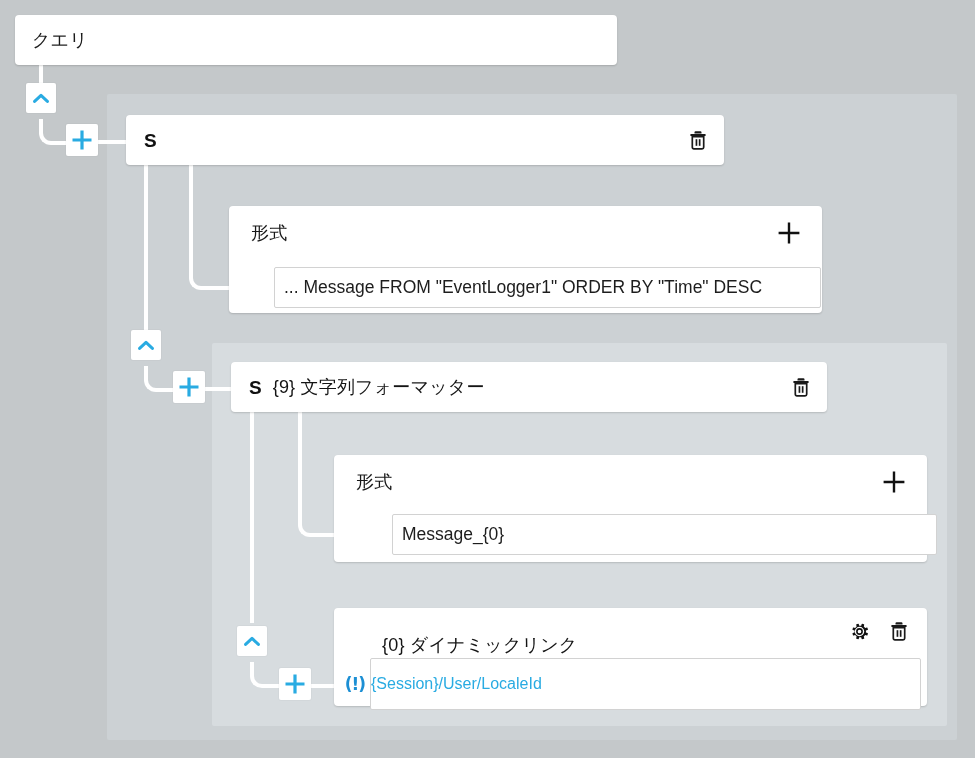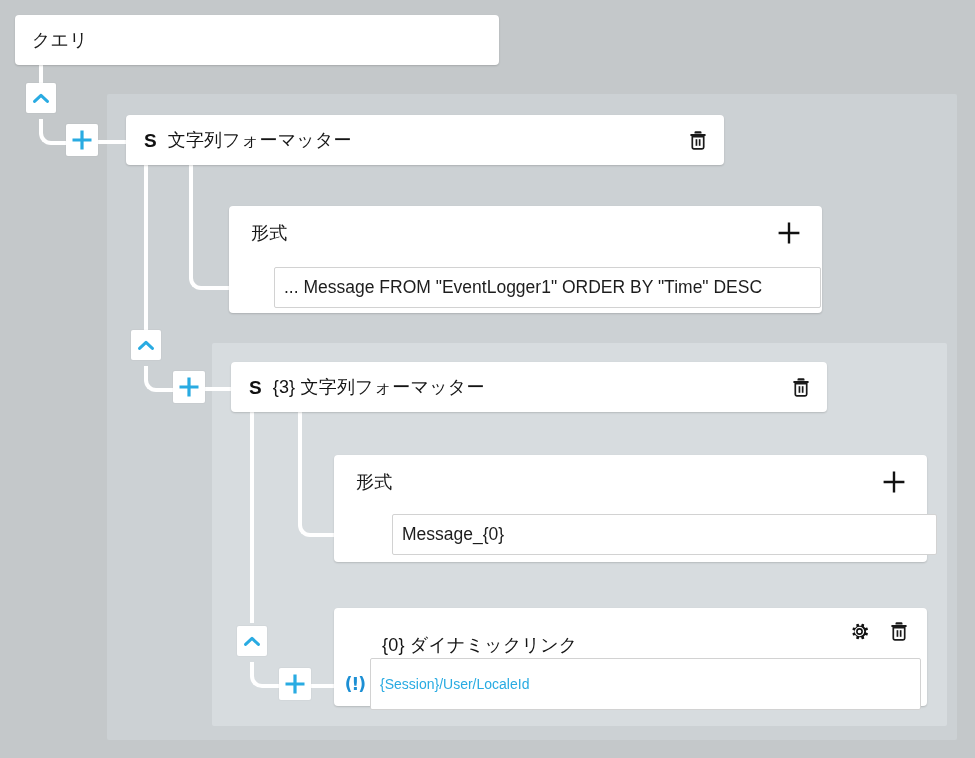--- a/index.html
+++ b/index.html
@@ -156,22 +156,21 @@
     font-family: "DejaVu Sans", sans-serif;
   }
   .dyn-input {
     flex: 1;
     height: 52px;
     background: #fff;
     border: 1px solid #d2d2d2;
     border-radius: 2px;
     display: flex;
     align-items: center;
-    padding-left: 9px;
-    font-size: 14px;
+    font-size: 16px;
     color: #29abe2;
     white-space: nowrap;
     overflow: hidden;
   }
 
   
   .conn {
     position: absolute;
     background: #ffffff;
   }
@@ -261,27 +260,26 @@
       <path d="M1.6 8.4 L8 2.4 L14.4 8.4" fill="none" stroke="#29abe2" stroke-width="3" stroke-linecap="round" stroke-linejoin="round"></path>
     </svg>
   </div>
 
   <div class="sq-btn plus" style="left:279px; top:668px;">
     <svg width="22" height="22" viewBox="0 0 22 22">
       <path d="M11 1.5 V20.5 M1.5 11 H20.5" stroke="#29abe2" stroke-width="3.2" stroke-linecap="butt"></path>
     </svg>
   </div>
 
-  <div class="card query-box" style="left:15px; top:15px; width:484px; height:50px;">
+  <div class="card query-box" style="left:15px; top:15px; width:602px; height:50px;">
     <span class="query-text">クエリ</span>
   </div>
 
   <div class="card node-header" style="left:126px; top:115px; width:598px; height:50px;">
     <span class="node-badge">S</span>
-    <span class="node-title">文字列フォーマッター</span>
     <span class="node-actions">
       <span class="icon-btn">
         <svg width="18" height="20" viewBox="0 0 18 20">
           <path d="M6.6 1.2 h4.8 a1.1 1.1 0 0 1 1.1 1.1 v1.1 h-7 v-1.1 a1.1 1.1 0 0 1 1.1 -1.1 z" fill="#1a1a1a"></path>
           <rect x="1.4" y="3.9" width="15.2" height="2.1" rx="0.6" fill="#1a1a1a"></rect>
           <path d="M3.3 6.6 h11.4 v10.6 a1.6 1.6 0 0 1 -1.6 1.6 h-8.2 a1.6 1.6 0 0 1 -1.6 -1.6 z" fill="none" stroke="#1a1a1a" stroke-width="1.7"></path>
           <rect x="6.6" y="9.2" width="1.7" height="6.6" fill="#1a1a1a"></rect>
           <rect x="9.8" y="9.2" width="1.7" height="6.6" fill="#1a1a1a"></rect>
         </svg>
       </span>
@@ -295,21 +293,21 @@
         <svg width="26" height="26" viewBox="0 0 26 26">
           <path d="M13 2.6 V23.4 M2.6 13 H23.4" stroke="#111" stroke-width="2.4"></path>
         </svg>
       </span>
     </div>
   </div>
   <div class="fmt-input" style="left:274px; top:267px; width:547px; height:41px;">... Message FROM "EventLogger1" ORDER BY "Time" DESC</div>
 
   <div class="card node-header" style="left:231px; top:362px; width:596px; height:50px;">
     <span class="node-badge">S</span>
-    <span class="node-title">{3} 文字列フォーマッター</span>
+    <span class="node-title">{9} 文字列フォーマッター</span>
     <span class="node-actions">
       <span class="icon-btn">
         <svg width="18" height="20" viewBox="0 0 18 20">
           <path d="M6.6 1.2 h4.8 a1.1 1.1 0 0 1 1.1 1.1 v1.1 h-7 v-1.1 a1.1 1.1 0 0 1 1.1 -1.1 z" fill="#1a1a1a"></path>
           <rect x="1.4" y="3.9" width="15.2" height="2.1" rx="0.6" fill="#1a1a1a"></rect>
           <path d="M3.3 6.6 h11.4 v10.6 a1.6 1.6 0 0 1 -1.6 1.6 h-8.2 a1.6 1.6 0 0 1 -1.6 -1.6 z" fill="none" stroke="#1a1a1a" stroke-width="1.7"></path>
           <rect x="6.6" y="9.2" width="1.7" height="6.6" fill="#1a1a1a"></rect>
           <rect x="9.8" y="9.2" width="1.7" height="6.6" fill="#1a1a1a"></rect>
         </svg>
       </span>

